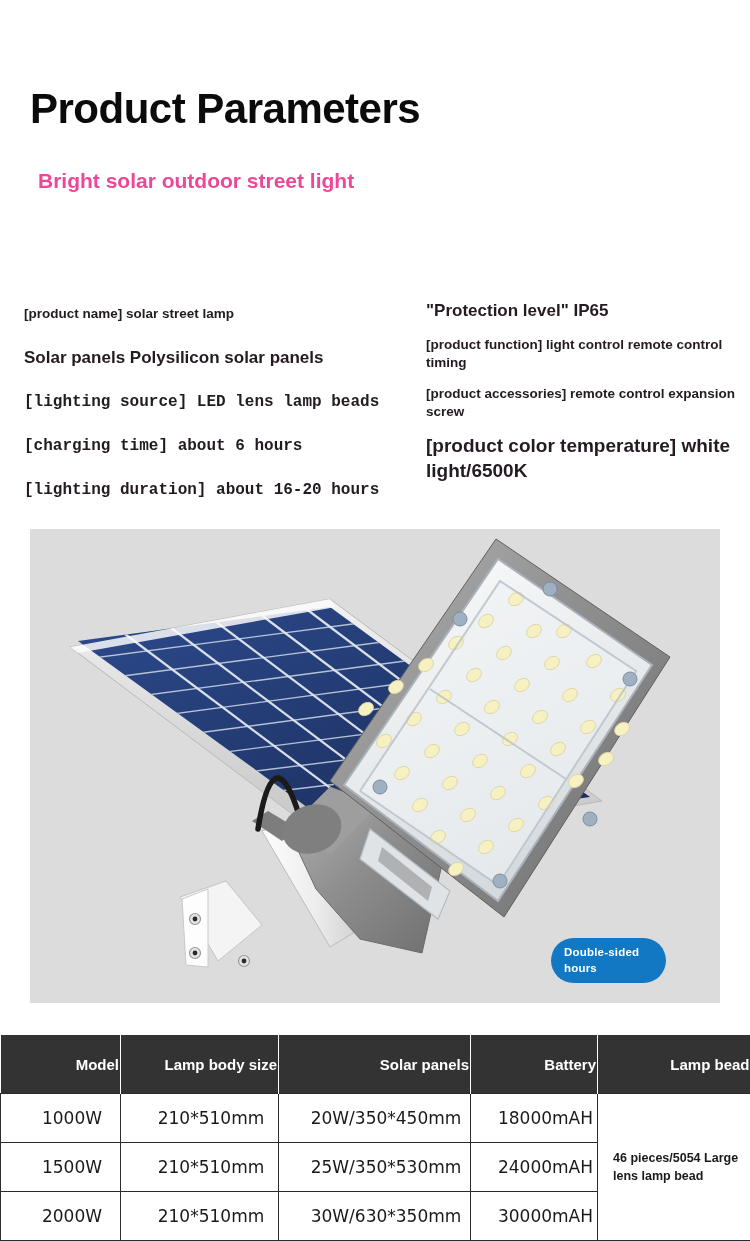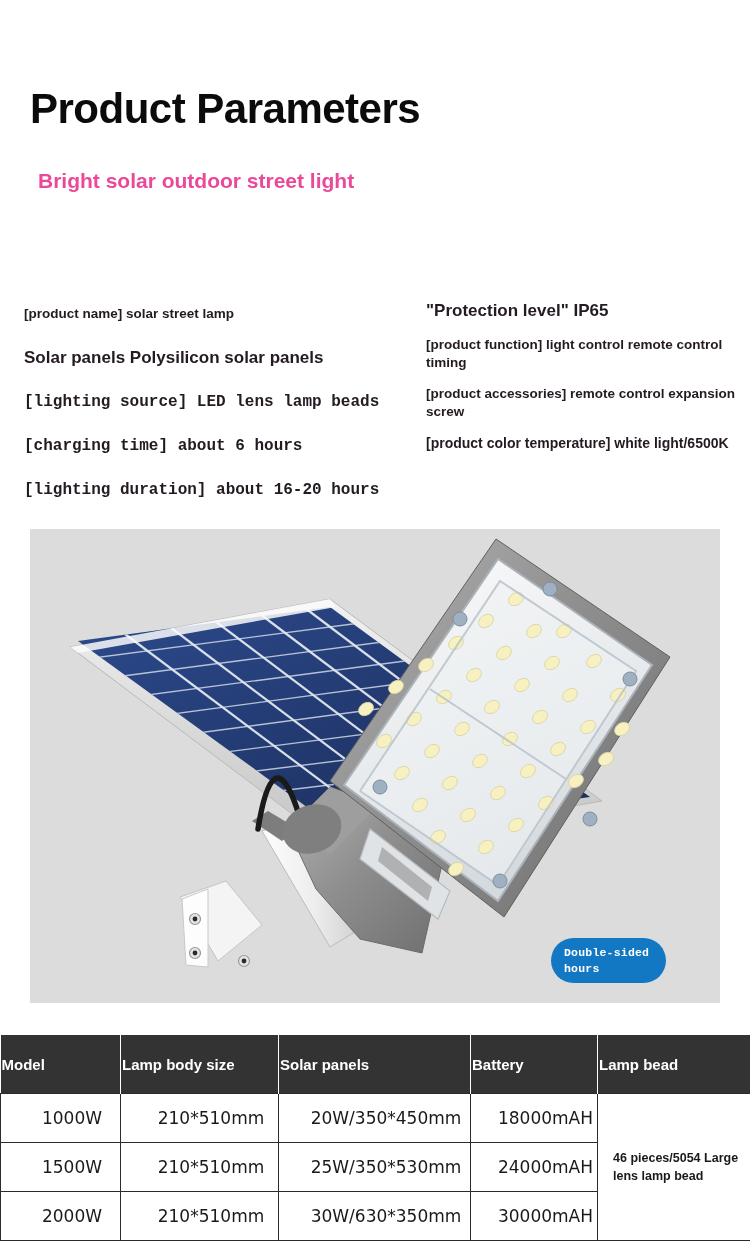--- a/index.html
+++ b/index.html
@@ -24,57 +24,56 @@
   
   .spec-col{position:absolute;}
   .spec-left{left:24px;top:306px;width:390px;}
   .spec-right{left:426px;top:300px;width:310px;}
   .spec-line{font-weight:bold;color:#231a22;}
   .spec-left .spec-line{margin-bottom:24px;line-height:1.25;}
   .spec-right .spec-line{margin-bottom:14px;line-height:1.3;}
   .s-sm{font-size:13.5px;}
   .s-md{font-size:16px;font-family:Liberation Mono, monospace;}
   .s-lg{font-size:17px;}
-  .s-xl{font-size:14px;}
+  .s-xl{font-size:19px;}
 
   
   .photo{
     position:absolute;left:30px;top:529px;width:690px;height:474px;
     background:#dcdcdc;overflow:hidden;
   }
   .photo svg{display:block;width:690px;height:474px;}
 
   .badge{
     position:absolute;left:551px;top:938px;
     width:115px;height:45px;border-radius:23px;
     background:#1378c4;
     display:flex;align-items:center;
     padding-left:13px;box-sizing:border-box;
   }
   .badge span{
     color:#ffffff;font-size:11.5px;font-weight:bold;line-height:1.35;
     letter-spacing:0.2px;
-    font-family:Liberation Mono, monospace;
   }
 
   
   .table{
     position:absolute;left:0;top:1035px;width:750px;
     border-collapse:collapse;table-layout:fixed;
   }
   .table col.c1{width:120px;}
   .table col.c2{width:158px;}
   .table col.c3{width:192px;}
   .table col.c4{width:127px;}
   .table col.c5{width:153px;}
 
   .table thead th{
     background:#333333;color:#ffffff;
     font-size:15px;font-weight:bold;
-    height:56px;text-align:left;vertical-align:middle;
+    height:56px;text-align:right;vertical-align:middle;
     border-right:1.5px solid #ffffff;
     border-bottom:none;
   }
   .table thead th:last-child{border-right:none;}
 
   .table tbody td{
     height:46px;text-align:center;vertical-align:middle;
     font-size:17px;font-weight:normal;color:#1a1a1a;
     background:#ffffff;
     border:1px solid #2b2b2b;

